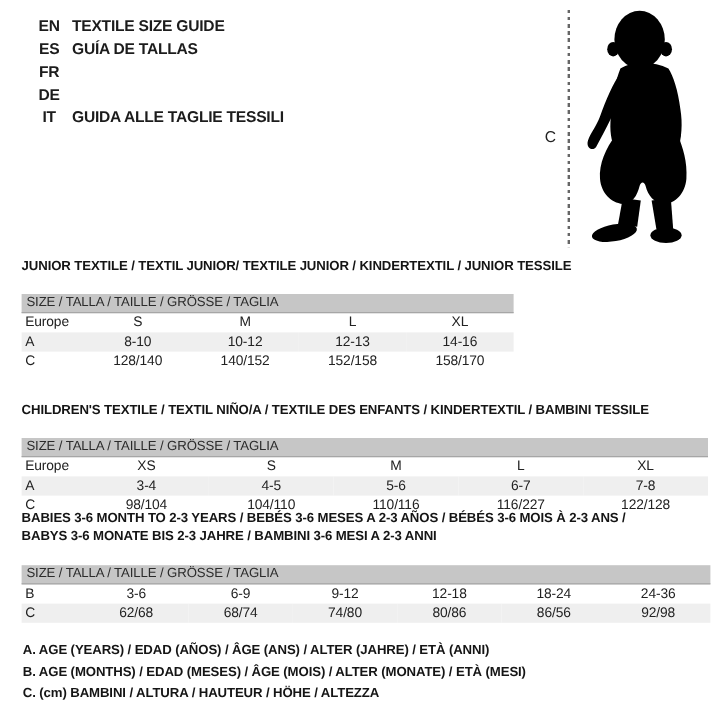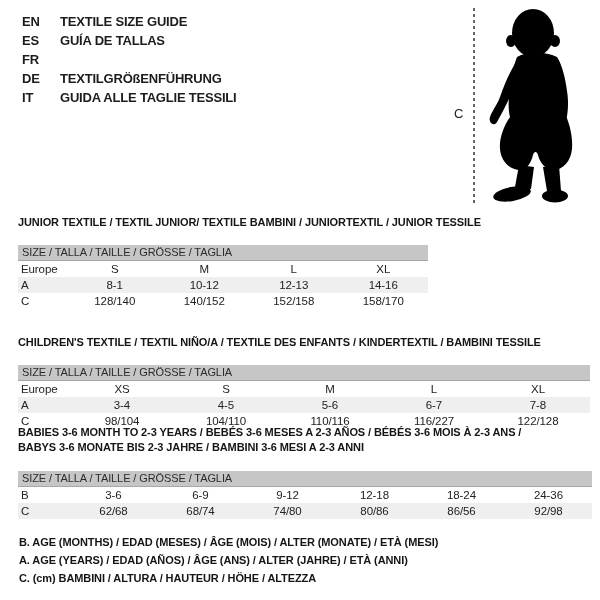--- a/index.html
+++ b/index.html
@@ -4,21 +4,21 @@
 <style>
   html,body { margin:0; padding:0; background:#ffffff; }
   .page {
     position:relative; width:600px; height:600px; background:#ffffff;
     font-family:"Liberation Sans", sans-serif; color:#1c1c1c; overflow:hidden;
   }
   
   .lang { position:absolute; left:22px; top:12px; font-size:13px; font-weight:bold;
           line-height:19px; letter-spacing:-0.2px; }
   .lang-row { display:flex; }
-  .lang-code { width:38px; }
+  .lang-code { width:38px;text-align:center; }
   
   .fig-line { position:absolute; left:473px; top:8px; width:2px; height:198px;
               background:repeating-linear-gradient(to bottom,#666 0 3px, transparent 3px 6px); }
   .fig-c { position:absolute; left:454px; top:106px; font-size:13px; color:#222; }
   .fig-svg { position:absolute; left:487px; top:5px; }
   
   .section { position:absolute; left:18px; width:574px; }
   .sec-title { font-size:11px; font-weight:bold; line-height:13px; letter-spacing:-0.1px; color:#151515; }
   .sec-title.ml { line-height:15px; }
   .tblwrap { margin-top:13px; }
@@ -45,21 +45,20 @@
     </div>
     <div class="lang-row">
       <span class="lang-code">ES</span>
       <span>GUÍA DE TALLAS</span>
     </div>
     <div class="lang-row">
       <span class="lang-code">FR</span>
     </div>
     <div class="lang-row">
       <span class="lang-code">DE</span>
-      <span>TEXTILGRÖßENFÜHRUNG</span>
     </div>
     <div class="lang-row">
       <span class="lang-code">IT</span>
       <span>GUIDA ALLE TAGLIE TESSILI</span>
     </div>
   </div>
 
   <div class="fig-line"></div>
   <div class="fig-c">C</div>
   <svg class="fig-svg" width="106" height="202" viewBox="0 0 106 202">
@@ -72,42 +71,42 @@
       <path d="M68,54 C72,62 76,74 78,86 C79,94 80,102 80,108 C80,114 73,116 71,110 C69,102 68,94 66,86 C64,76 61,64 59,56 Z"></path>
       <path d="M26,108 C18,118 12,132 13,144 C14,156 22,164 32,165 C40,165 44,158 46,150 C47,146 50,146 51,150 C53,158 58,164 66,165 C76,165 84,156 85,144 C86,130 82,118 78,108 Z"></path>
       <path d="M32,160 L47,162 L44,184 L28,182 Z"></path>
       <path d="M56,162 L72,160 L74,186 L60,186 Z"></path>
       <ellipse cx="25" cy="189" rx="19" ry="7" transform="rotate(-10 25 189)"></ellipse>
       <ellipse cx="68" cy="191" rx="13" ry="6.5"></ellipse>
     </g>
   </svg>
 
   <div class="section" style="top:216px">
-    <div class="sec-title">JUNIOR TEXTILE / TEXTIL JUNIOR/ TEXTILE BAMBINI / JUNIORTEXTIL / JUNIOR TESSILE</div>
+    <div class="sec-title">JUNIOR TEXTILE / TEXTIL JUNIOR/ TEXTILE JUNIOR / KINDERTEXTIL / JUNIOR TESSILE</div>
     <div class="tblwrap" style="width:410px">
       <div class="size-bar">SIZE / TALLA / TAILLE / GRÖSSE / TAGLIA</div>
       <table>
         <colgroup>
             <col class="label-col">
             <col>
             <col>
             <col>
             <col>
           </colgroup>
         <tbody>
         <tr>
           <td class="lbl">Europe</td>
           <td>S</td>
           <td>M</td>
           <td>L</td>
           <td>XL</td>
         </tr>
         <tr class="shaded">
           <td class="lbl">A</td>
-          <td>8-1</td>
+          <td>8-10</td>
           <td>10-12</td>
           <td>12-13</td>
           <td>14-16</td>
         </tr>
         <tr>
           <td class="lbl">C</td>
           <td>128/140</td>
           <td>140/152</td>
           <td>152/158</td>
           <td>158/170</td>
@@ -193,18 +192,18 @@
           <td>80/86</td>
           <td>86/56</td>
           <td>92/98</td>
         </tr>
         </tbody>
       </table>
     </div>
   </div>
 
   <div class="footnotes">
+    <div>A. AGE (YEARS) / EDAD (AÑOS) / ÂGE (ANS) / ALTER (JAHRE) / ETÀ (ANNI)</div>
     <div>B. AGE (MONTHS) / EDAD (MESES) / ÂGE (MOIS) / ALTER (MONATE) / ETÀ (MESI)</div>
-    <div>A. AGE (YEARS) / EDAD (AÑOS) / ÂGE (ANS) / ALTER (JAHRE) / ETÀ (ANNI)</div>
     <div>C. (cm) BAMBINI / ALTURA / HAUTEUR / HÖHE / ALTEZZA</div>
   </div>
 
 </div>
 
 </body></html>

